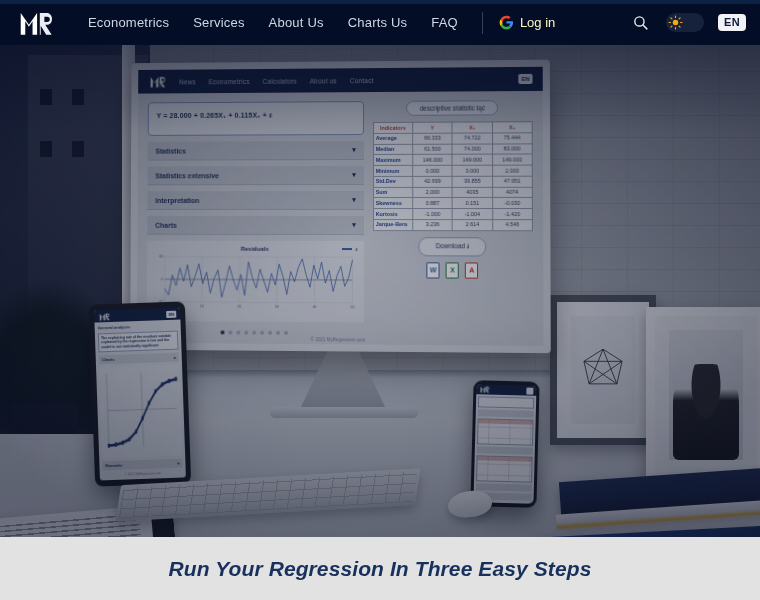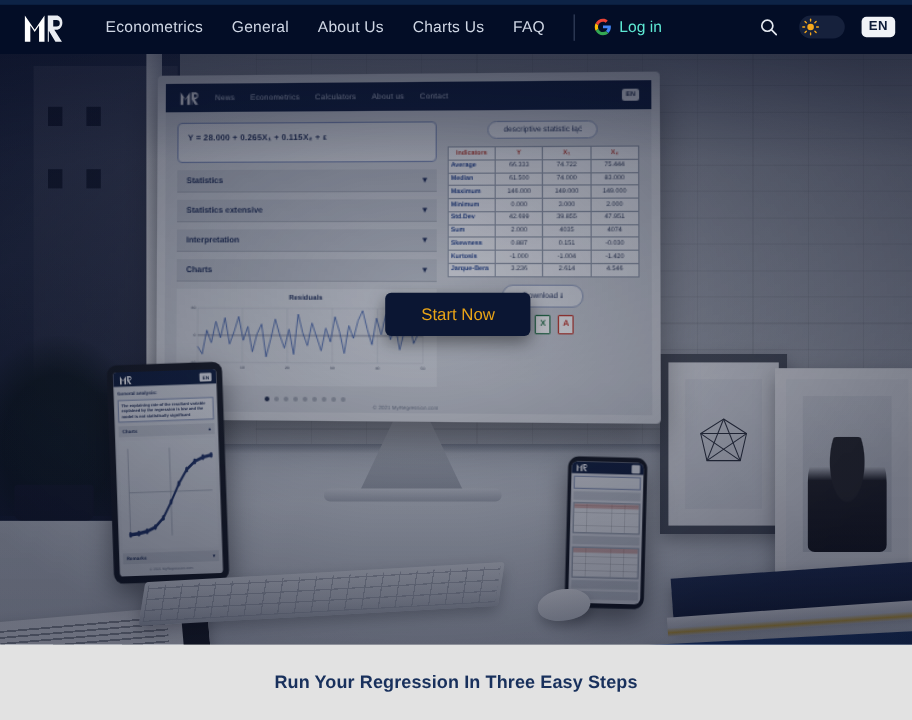--- a/index.html
+++ b/index.html
@@ -48,21 +48,21 @@
     white-space:nowrap;
   }
   .nav-sep{
     width:1px;height:22px;background:#35415c;
     margin:0 10px 0 12px;
   }
   .login{
     display:flex;align-items:center;gap:6px;
     cursor:pointer;padding:4px 6px;
   }
-  .login-label{color:#5eead4;font-size:13px;}
+  .login-label{color:#fef9c3;font-size:13px;}
   .g-icon{width:15px;height:15px;display:block;}
 
   .hdr-right{
     display:flex;align-items:center;gap:14px;
     flex:0 0 auto;
   }
   .search-btn{
     width:22px;height:22px;cursor:pointer;
     display:flex;align-items:center;justify-content:center;
   }
@@ -392,40 +392,41 @@
   }
 
   
   .steps{
     height:63px;
     background:#e2e2e2;
     display:flex;align-items:center;justify-content:center;
   }
   .steps h2{
     color:#18305c;
-    font-size:15px;
+    font-size:21px;
     font-weight:bold;
     letter-spacing:.1px;
+    font-style:italic;
   }
 </style>
 </head>
 <body>
 
 <div class="header">
 
   <div class="logo">
     <svg viewBox="0 0 44 32" width="40" height="32">
       <path d="M3 29 V5 L12 18 L21 5 V29 H16 V14 L12 20 L8 14 V29 Z" fill="#ffffff"></path>
       <path d="M24 29 V5 H33 a7 7 0 0 1 0 13 h-3 l7 11 h-6 l-6 -10 V29 Z M29 9 v6 h3 a3 3 0 0 0 0 -6 Z" fill="#e9ecf2"></path>
     </svg>
   </div>
 
   <nav class="nav">
     <div class="nav-item">Econometrics</div>
-    <div class="nav-item">General</div>
+    <div class="nav-item">Services</div>
     <div class="nav-item">About Us</div>
     <div class="nav-item">Charts Us</div>
     <div class="nav-item">FAQ</div>
     <div class="nav-sep"></div>
     <div class="login">
       <svg class="g-icon" viewBox="0 0 48 48">
         <path fill="#4285F4" d="M45 24c0-1.6-.1-2.7-.4-4H24v7.5h12c-.2 2-1.5 5-4.4 7l6.7 5.2C42.2 36.2 45 30.7 45 24z"></path>
         <path fill="#34A853" d="M24 46c5.9 0 10.9-2 14.5-5.3l-6.9-5.3c-1.9 1.3-4.4 2.2-7.6 2.2-5.8 0-10.7-3.8-12.5-9.1l-7.1 5.5C8 41.1 15.4 46 24 46z"></path>
         <path fill="#FBBC05" d="M11.5 28.5c-.5-1.4-.8-2.9-.8-4.5s.3-3.1.8-4.5l-7.1-5.5C2.9 17 2 20.4 2 24s.9 7 2.4 10z"></path>
         <path fill="#EA4335" d="M24 10.2c3.3 0 5.5 1.4 6.8 2.6l5.9-5.8C33 3.6 29.9 2 24 2 15.4 2 8 6.9 4.4 14l7.1 5.5c1.8-5.3 6.7-9.3 12.5-9.3z"></path>
@@ -728,18 +729,17 @@
       </div>
     </div>
 
     <div class="keyboard"></div>
     <div class="mouse"></div>
 
   </div>
 
   <div class="hero-tint"></div>
 
-  <div class="start-btn">Start Now</div>
 </div>
 
 <div class="steps">
   <h2>Run Your Regression In Three Easy Steps</h2>
 </div>
 
 </body></html>

